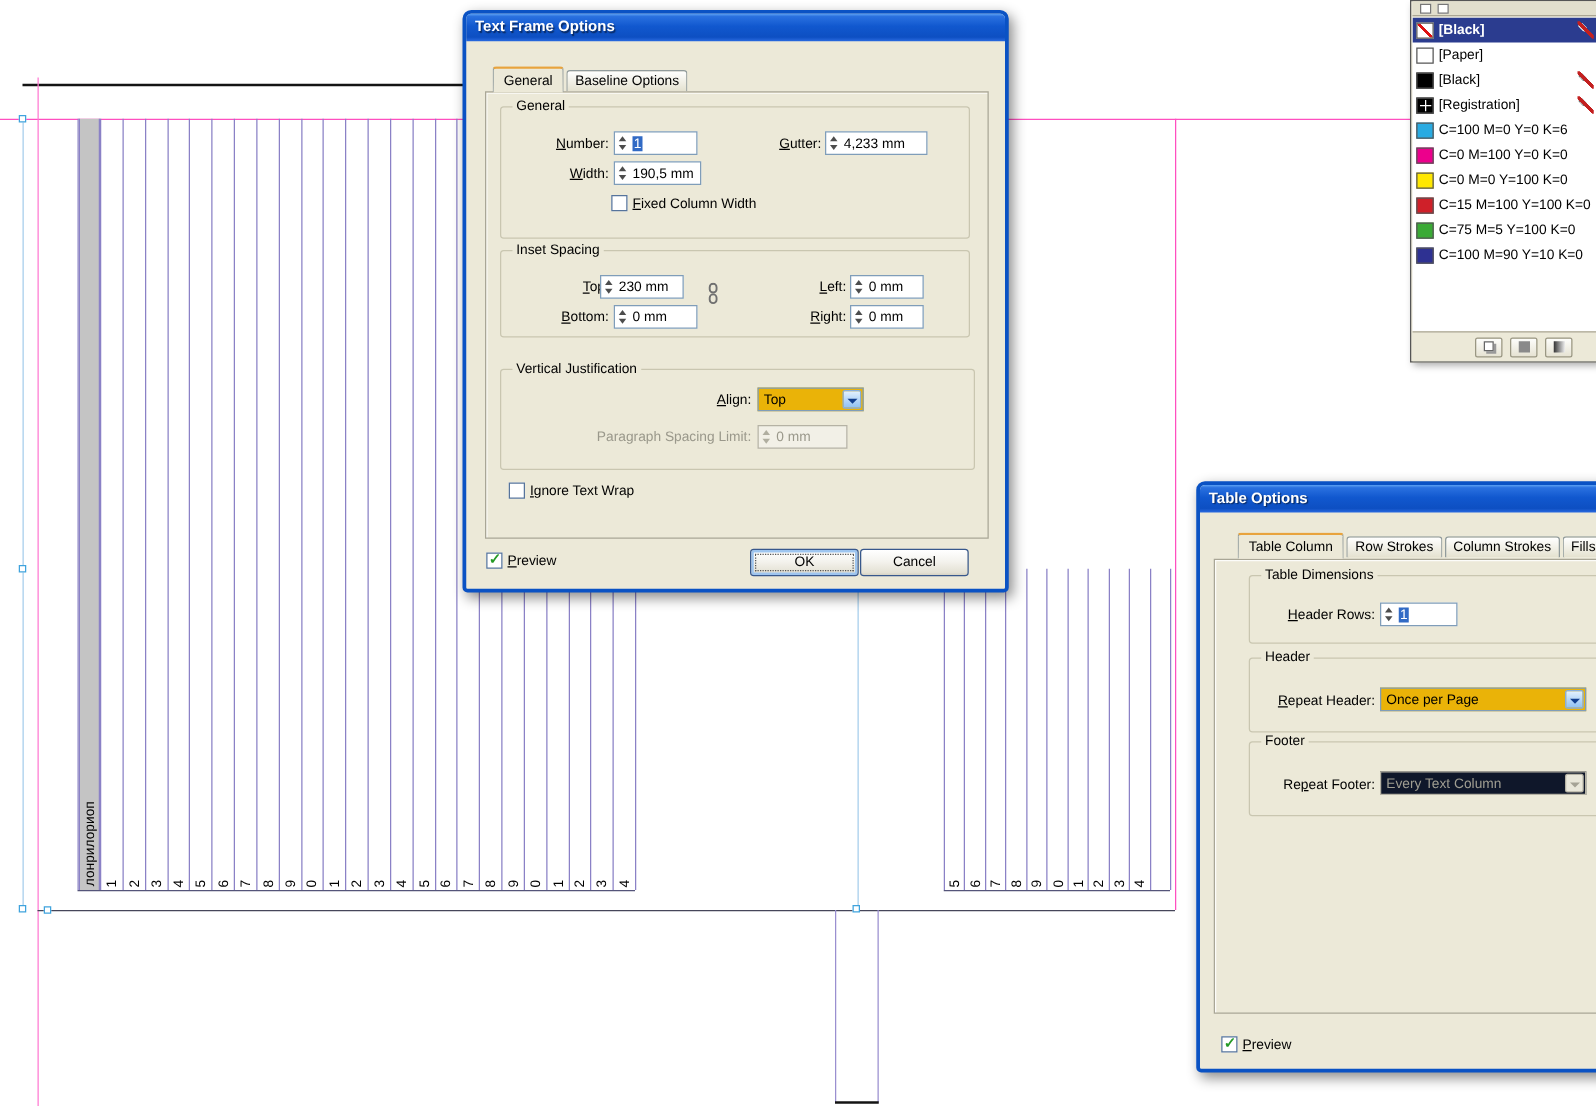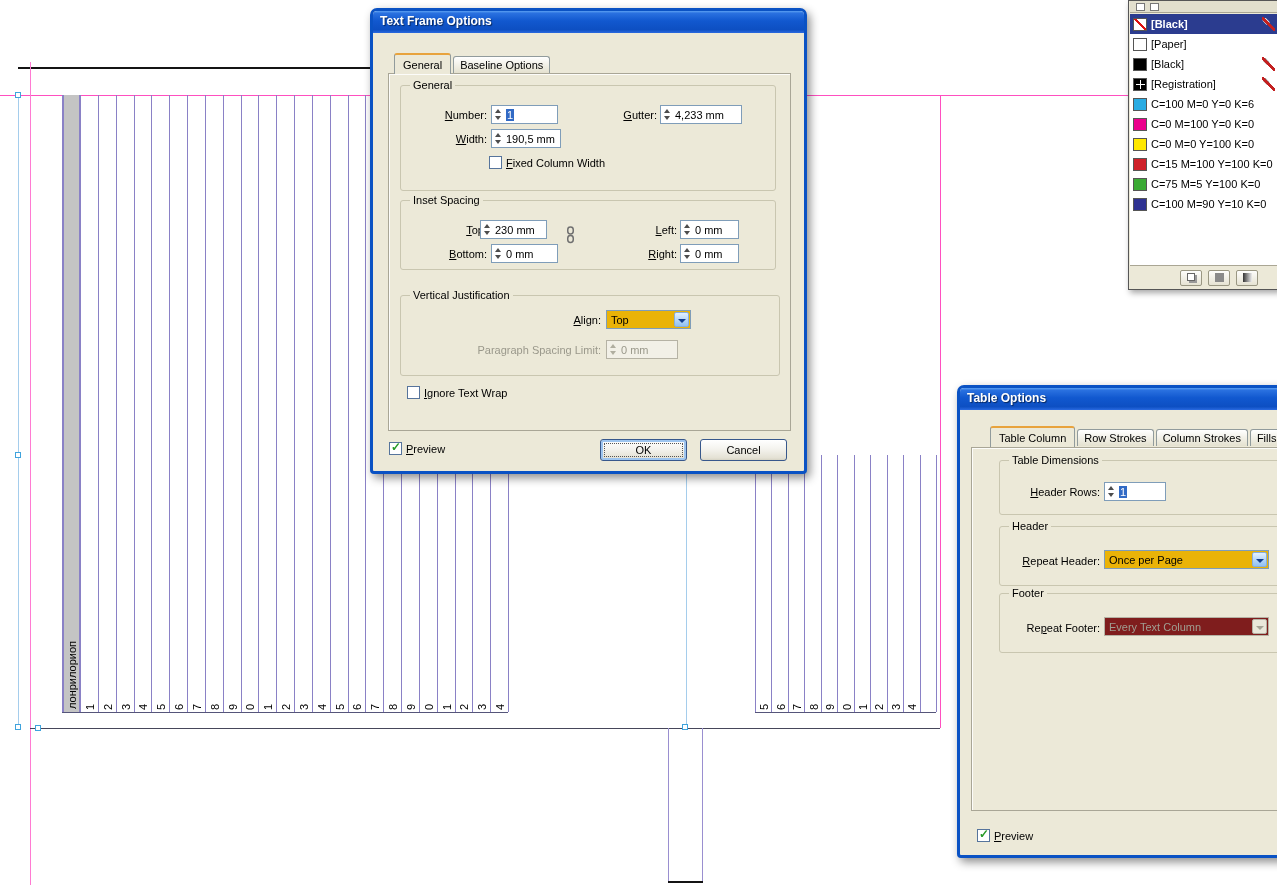--- a/index.html
+++ b/index.html
@@ -76,21 +76,21 @@
   .spin .d { border-top:4px solid #4c4c4c; margin-left:1px; }
   .fld.disabled { background:#f2f0e7; border-color:#b5b2a4; color:#9a988b; }
   .fld.disabled .spin .u { border-bottom-color:#b0aea0; }
   .fld.disabled .spin .d { border-top-color:#b0aea0; }
   .combo { position:absolute; height:19px; background:#eab308; border:1px solid #7f9db9; }
   .cval { position:absolute; left:4px; top:3px; white-space:nowrap; }
   .carrow { position:absolute; right:1px; top:1px; bottom:1px; width:15px; border-radius:2px;
      background:linear-gradient(180deg,#e3f1fe,#b0d3f8 60%,#92c2f2); border:1px solid #86aede; }
   .carrow::after { content:""; position:absolute; left:3px; top:6px;
      border-left:4px solid transparent; border-right:4px solid transparent; border-top:4px solid #123f8f; }
-  .combo.disabled { background:#7f1d1d; border-color:#b5b2a4;padding-left:15px; }
+  .combo.disabled { background:#0f172a; border-color:#b5b2a4;padding-left:15px; }
   .combo.disabled .cval { color:#a09e92; }
   .combo.disabled .carrow { background:#e9e7da; border-color:#b5b2a4; }
   .combo.disabled .carrow::after { border-top-color:#a5a396; }
   .cb { position:absolute; width:13px; height:13px; background:#fff; border:1px solid #56749c; }
   .cb.checked::after { content:"✓"; position:absolute; left:1px; top:-3px; font-size:12px; font-weight:bold; color:#269a26; }
   .cb-lbl { position:absolute; font-size:11px; white-space:nowrap; }
   .btn { position:absolute; width:87px; height:22px; border:1px solid #38588c; border-radius:3px; font-size:11px;
      line-height:20px; text-align:center; background:linear-gradient(180deg,#ffffff,#f4f3ee 45%,#e4e1d4 90%,#d6d3c4); }
   #ok-btn { box-shadow:inset 0 0 0 2px #9ec5ef; outline:1px dotted #555; outline-offset:-5px; }
   .chain { position:absolute; }
@@ -373,21 +373,21 @@
         </div>
       </div>
 
       <span class="cb" style="left:18px;top:312px;"></span>
       <span class="cb-lbl" style="left:35px;top:313px;"><u>I</u>gnore Text Wrap</span>
     </div>
 
     <span class="cb checked" style="left:16px;top:431px;"></span>
     <span class="cb-lbl" style="left:33px;top:432px;"><u>P</u>review</span>
     <div class="btn" id="ok-btn" style="left:227px;top:428px;">OK</div>
-    <div class="btn" style="left:327px;top:428px;text-align:center;">Cancel</div>
+    <div class="btn" style="left:315px;top:428px;text-align:center;">Cancel</div>
   </div>
 
   <div class="dialog" id="tblopts" style="left:957px;top:385px;width:428px;height:473px;z-index:8;">
     <div class="titlebar">
       <span>Table Options</span>
     </div>
     <div class="tabs" style="left:30px;top:40px;">
       <div class="tab active">Table Column</div>
       <div class="tab">Row Strokes</div>
       <div class="tab">Column Strokes</div>

